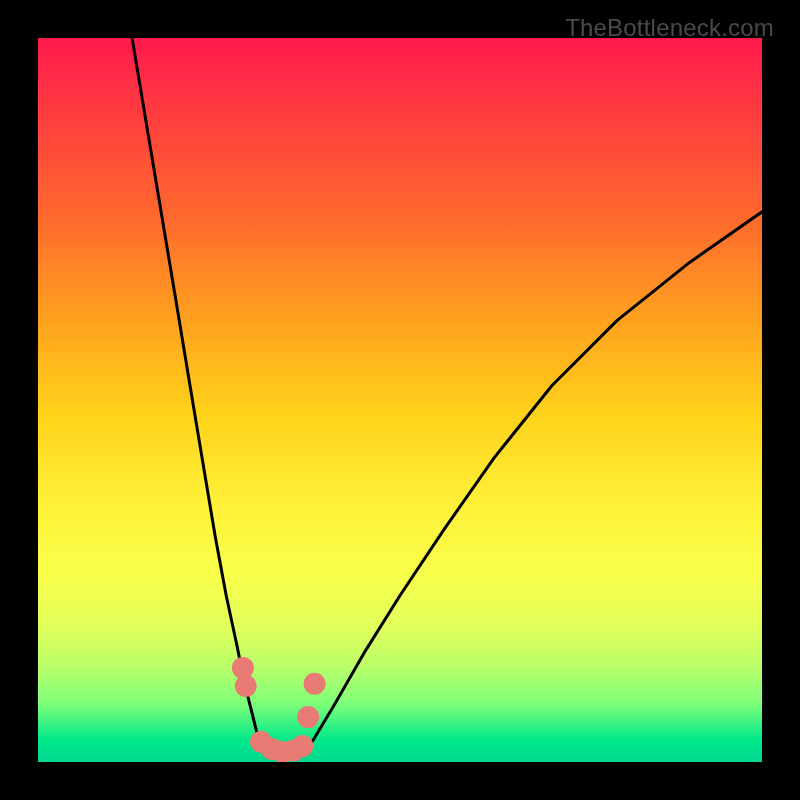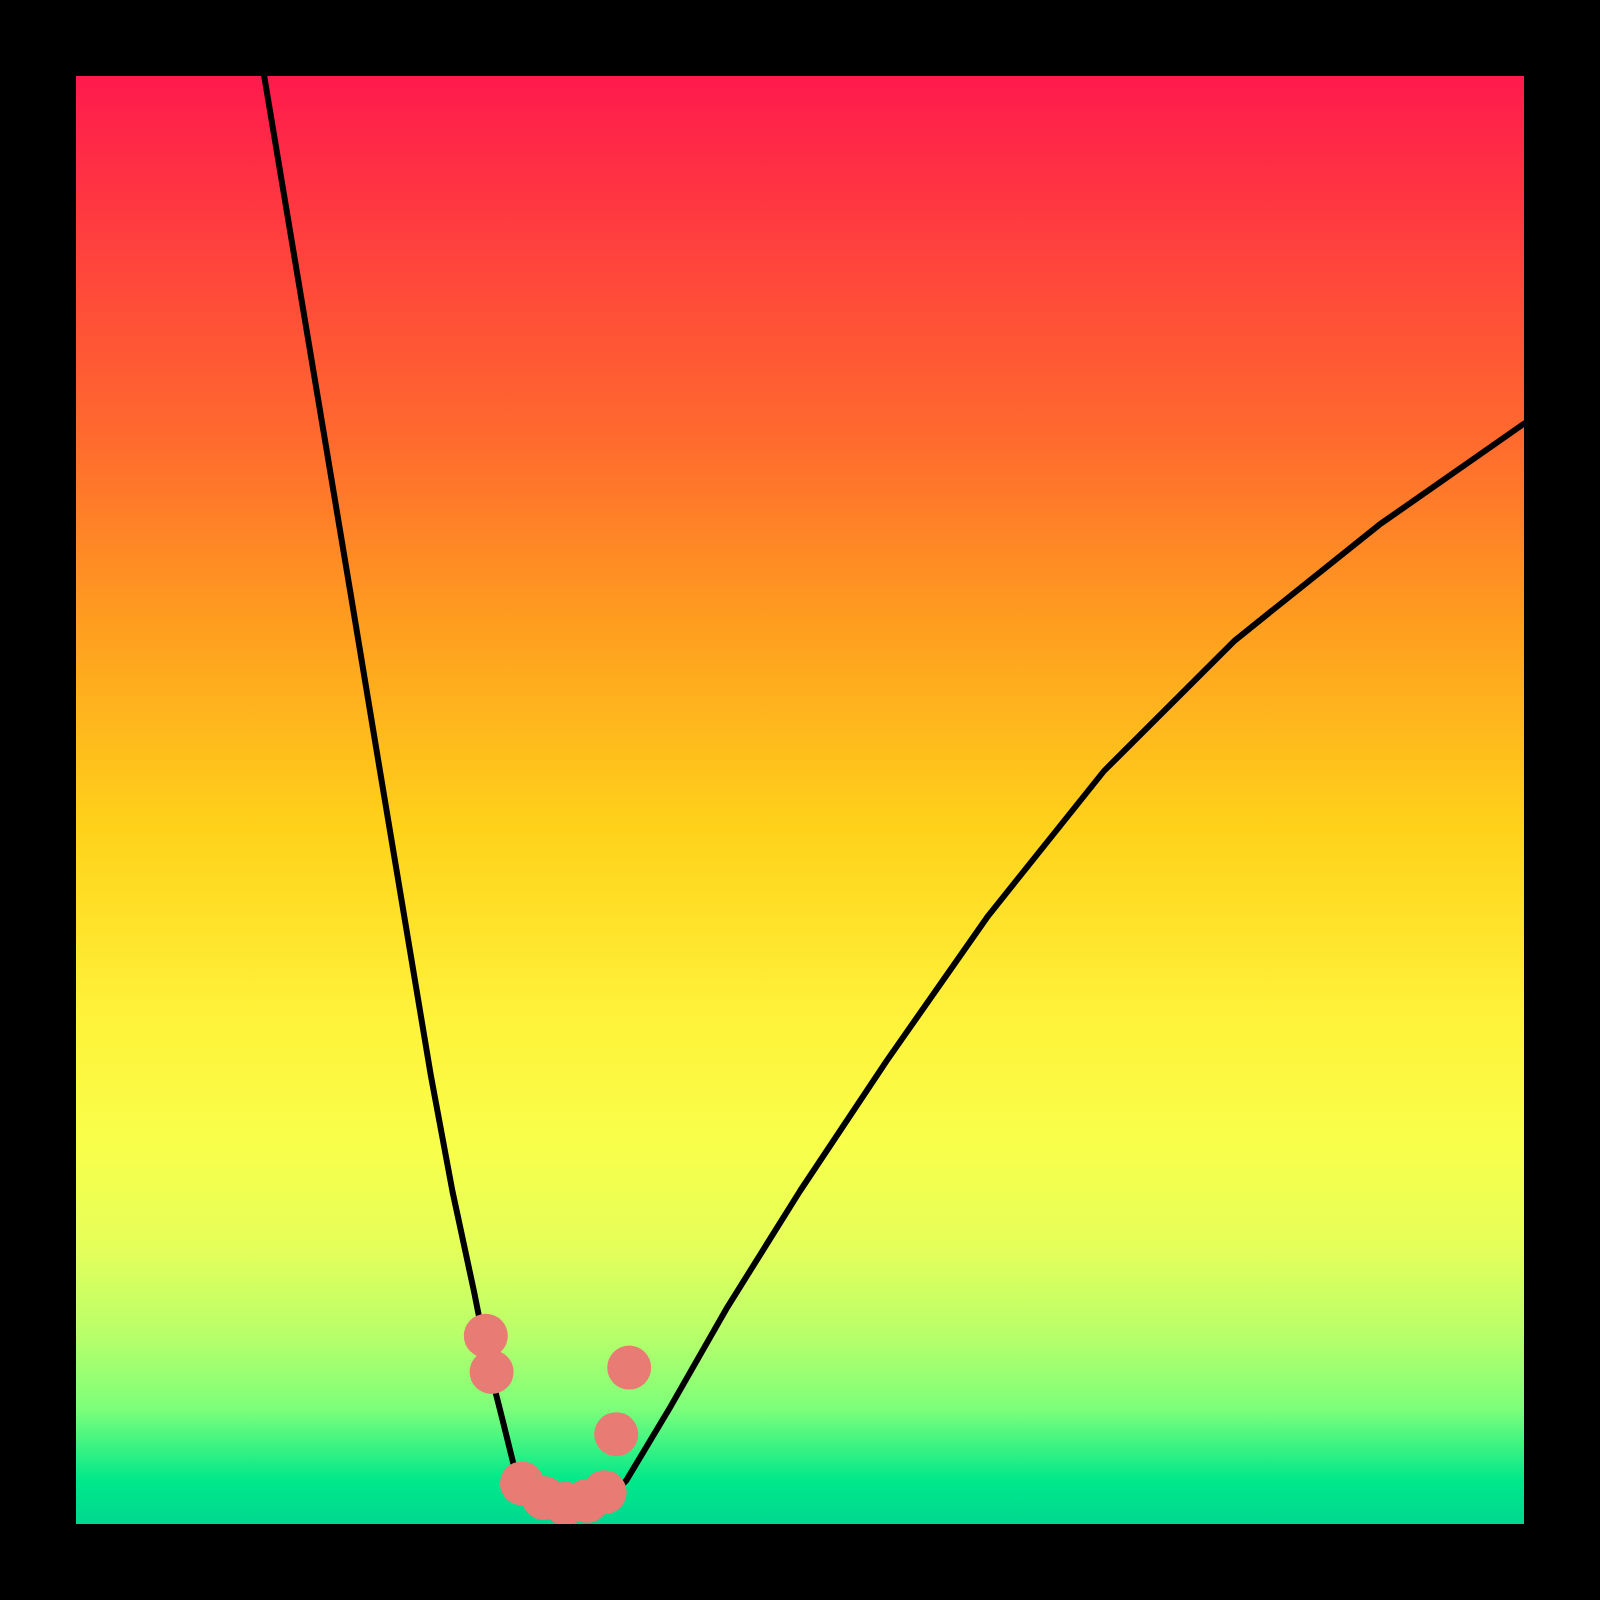--- a/index.html
+++ b/index.html
@@ -79,13 +79,14 @@
           <circle cx="223.0" cy="703.7" r="11" fill="#e87b74"></circle>
           <circle cx="233.9" cy="711.0" r="11" fill="#e87b74"></circle>
           <circle cx="244.7" cy="713.9" r="11" fill="#e87b74"></circle>
           <circle cx="255.6" cy="712.4" r="11" fill="#e87b74"></circle>
           <circle cx="264.3" cy="708.1" r="11" fill="#e87b74"></circle>
           <circle cx="270.1" cy="679.1" r="11" fill="#e87b74"></circle>
           <circle cx="276.6" cy="645.8" r="11" fill="#e87b74"></circle>
         </g>
     </svg>
   </div>
+  <div class="watermark">TheBottleneck.com</div>
 </div>
 
 </body></html>

